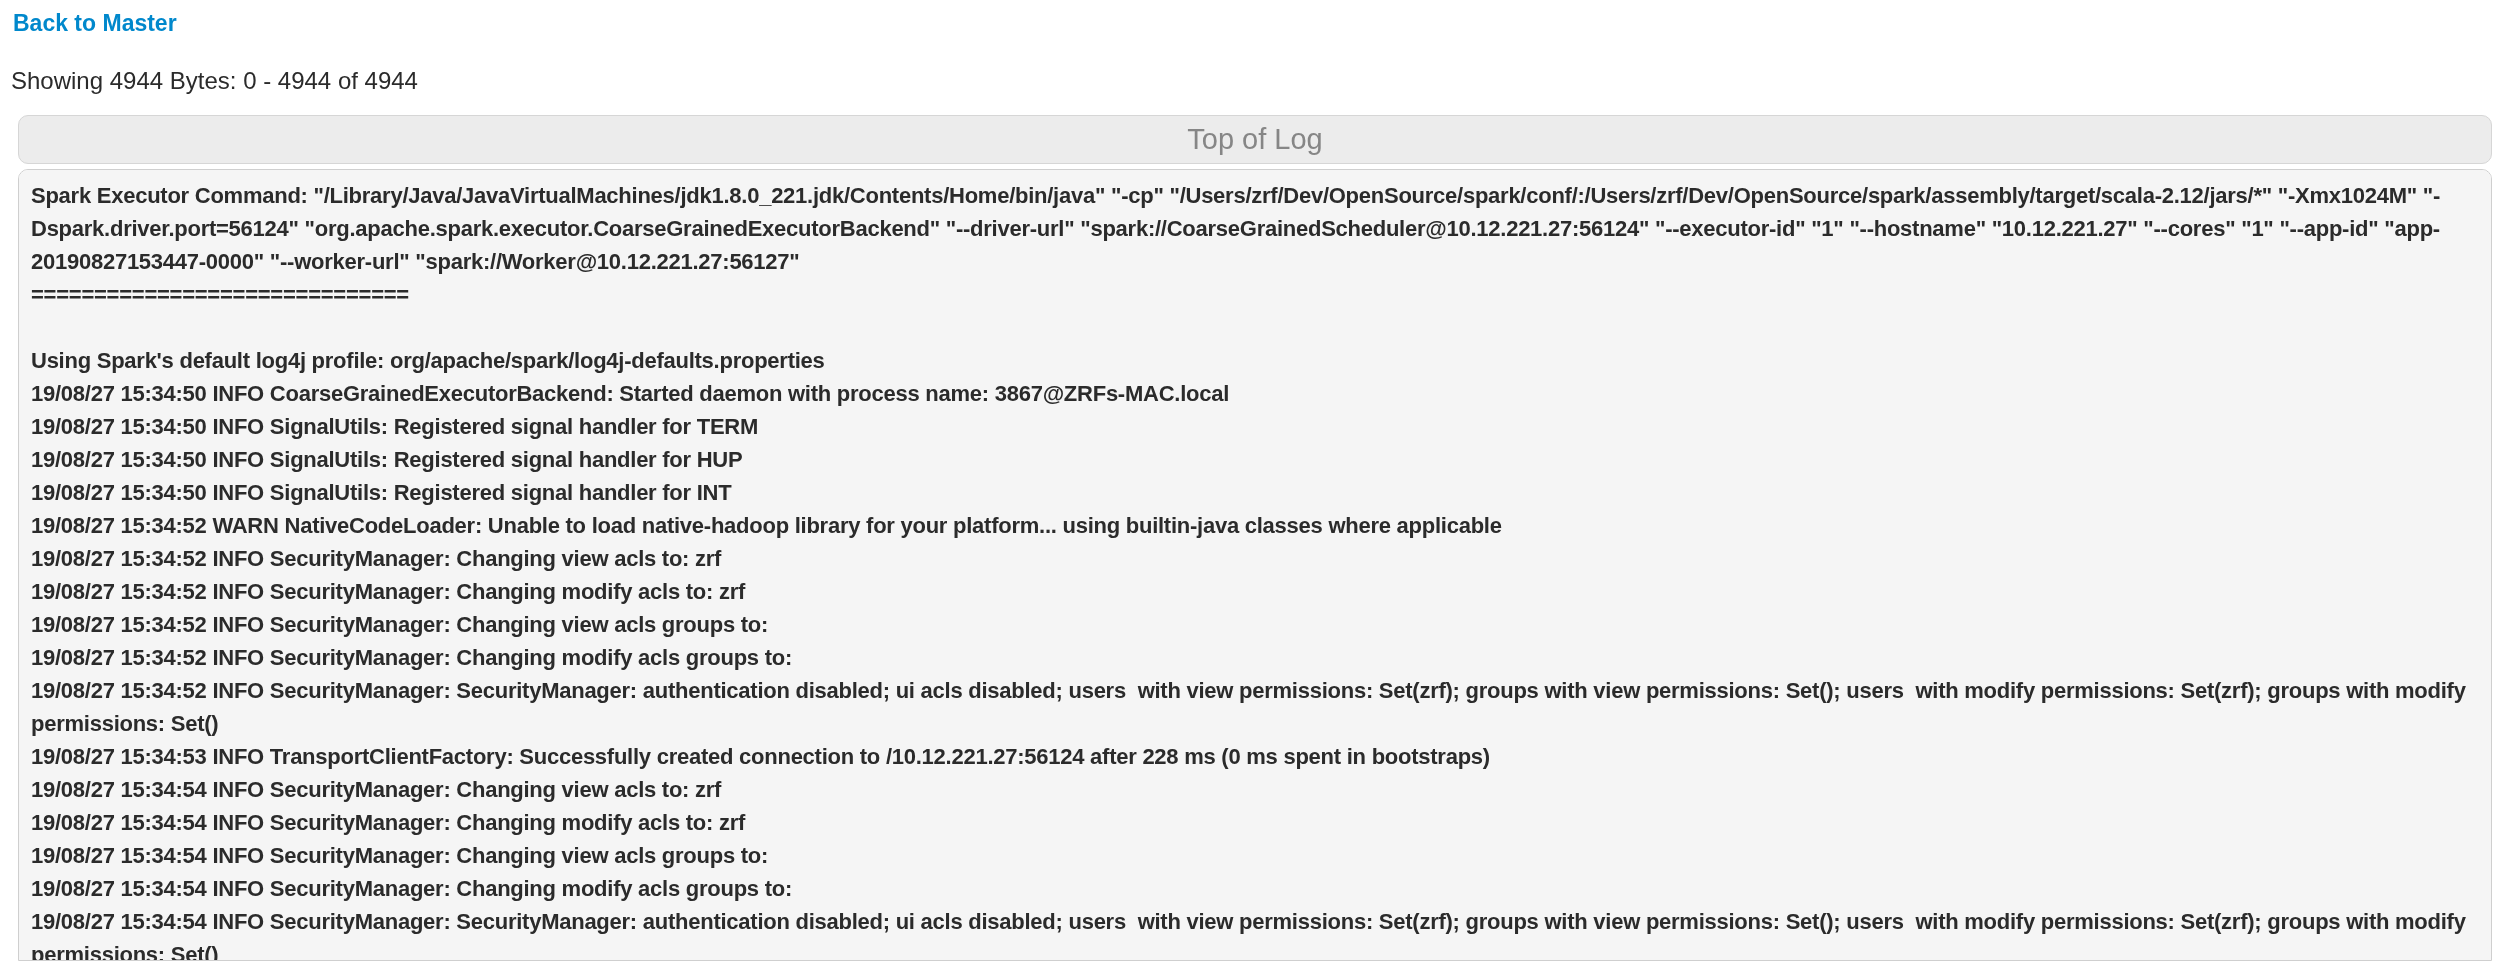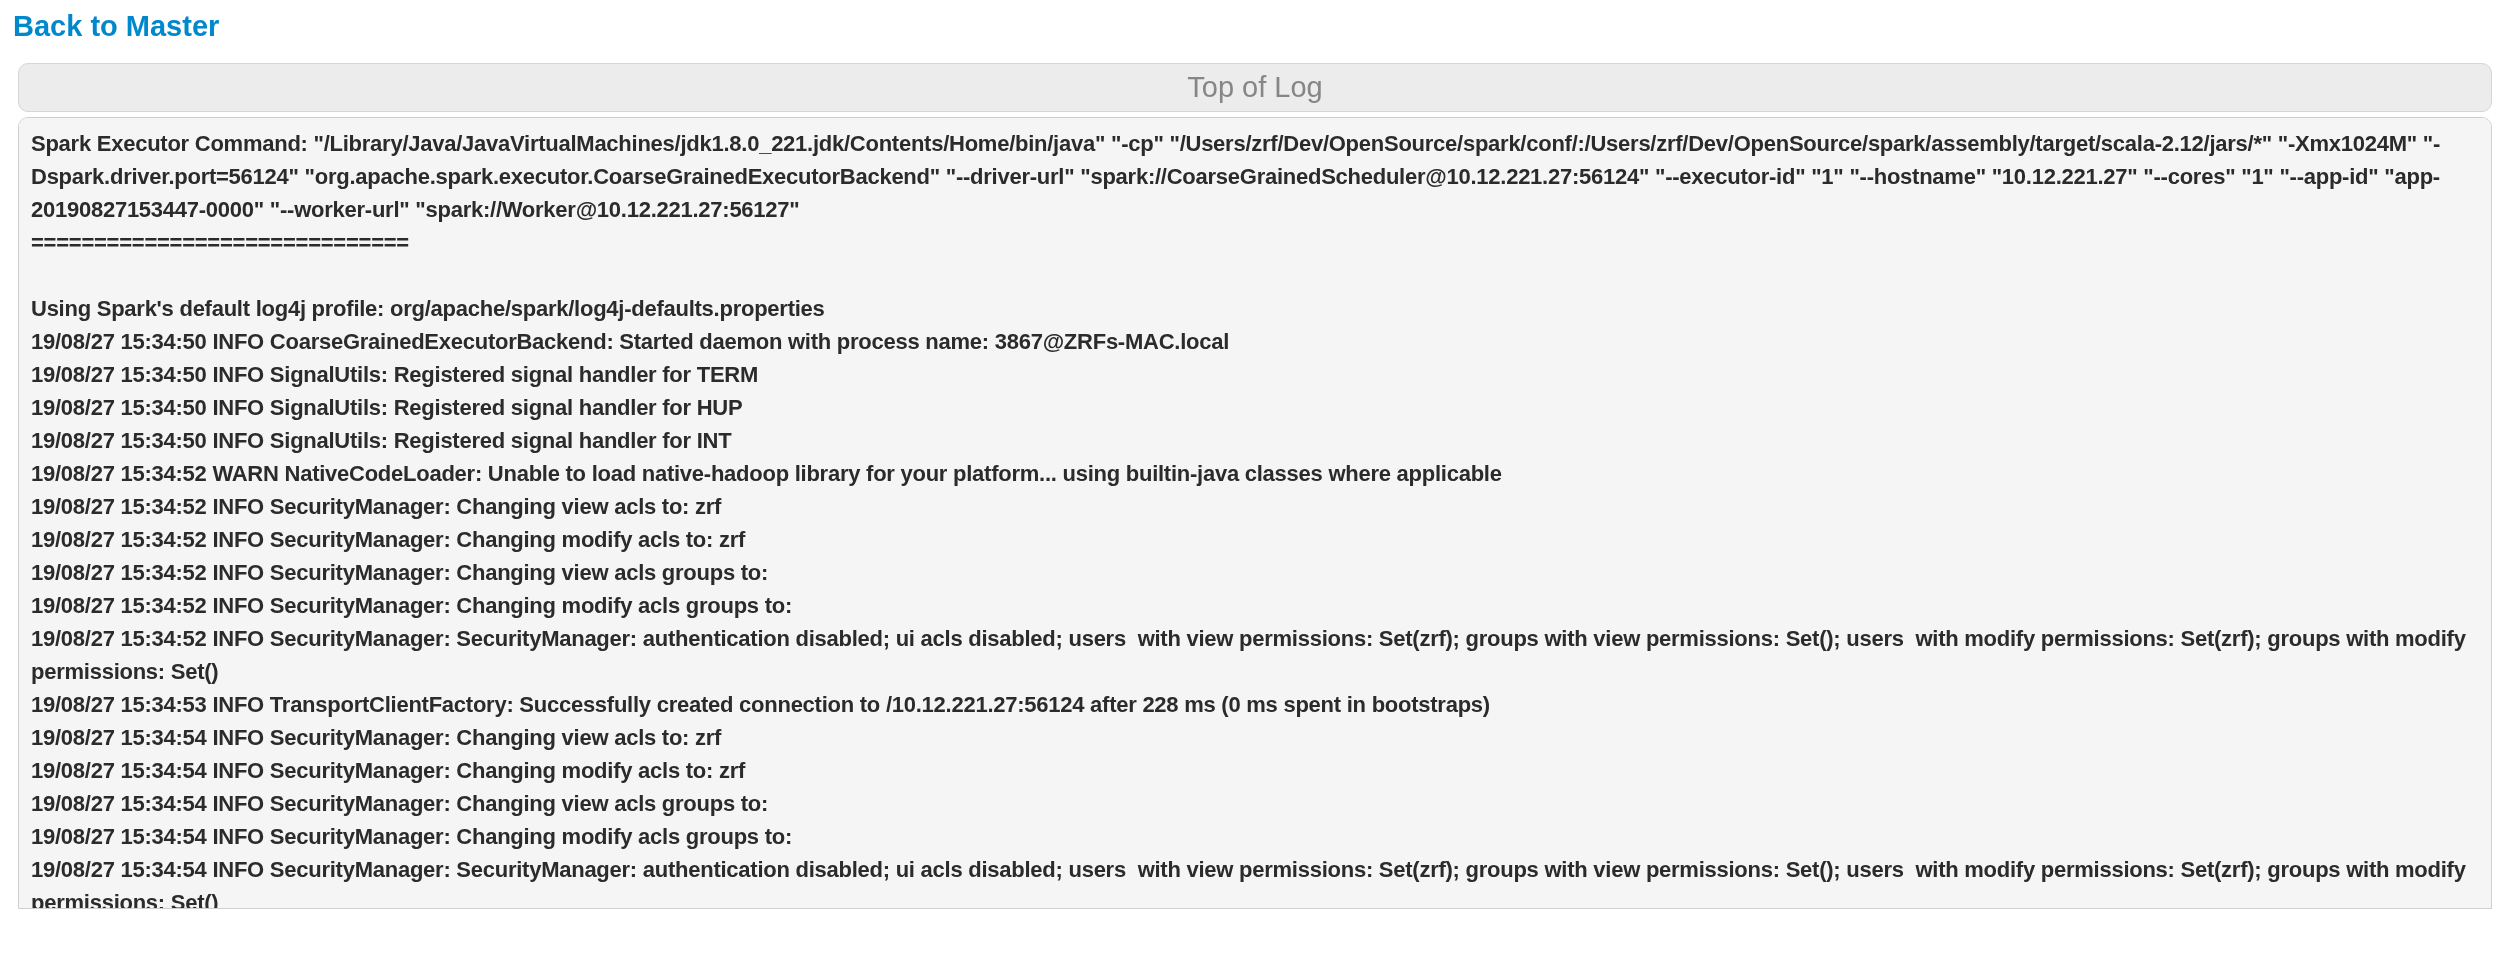--- a/index.html
+++ b/index.html
@@ -13,21 +13,21 @@
   .page {
     width: 2510px;
     height: 964px;
     overflow: hidden;
     padding: 8px 10px 0 10px;
   }
   .back-row {
     margin: 2px 0 0 3px;
   }
   .back-link {
-    font-size: 29px;
+    font-size: 23px;
     font-weight: 700;
     color: #0088cc;
     text-decoration: none;
     cursor: pointer;
   }
   .byte-range {
     margin: 30px 0 0 1px;
     font-size: 24px;
     color: #2b2b2b;
   }
@@ -71,20 +71,21 @@
 </style>
 </head>
 <body>
 
 <div class="page">
 
   <div class="back-row">
     <a href="#" class="back-link">Back to Master</a>
   </div>
 
+  <div class="byte-range">Showing 4944 Bytes: 0 - 4944 of 4944</div>
 
   <button type="button" class="top-log-btn">Top of Log</button>
 
   <div class="log-box">
     <pre class="log-text">Spark Executor Command: "/Library/Java/JavaVirtualMachines/jdk1.8.0_221.jdk/Contents/Home/bin/java" "-cp" "/Users/zrf/Dev/OpenSource/spark/conf/:/Users/zrf/Dev/OpenSource/spark/assembly/target/scala-2.12/jars/*" "-Xmx1024M" "-Dspark.driver.port=56124" "org.apache.spark.executor.CoarseGrainedExecutorBackend" "--driver-url" "spark://CoarseGrainedScheduler@10.12.221.27:56124" "--executor-id" "1" "--hostname" "10.12.221.27" "--cores" "1" "--app-id" "app-20190827153447-0000" "--worker-url" "spark://Worker@10.12.221.27:56127"
 ==============================
 
 Using Spark's default log4j profile: org/apache/spark/log4j-defaults.properties
 19/08/27 15:34:50 INFO CoarseGrainedExecutorBackend: Started daemon with process name: 3867@ZRFs-MAC.local
 19/08/27 15:34:50 INFO SignalUtils: Registered signal handler for TERM

